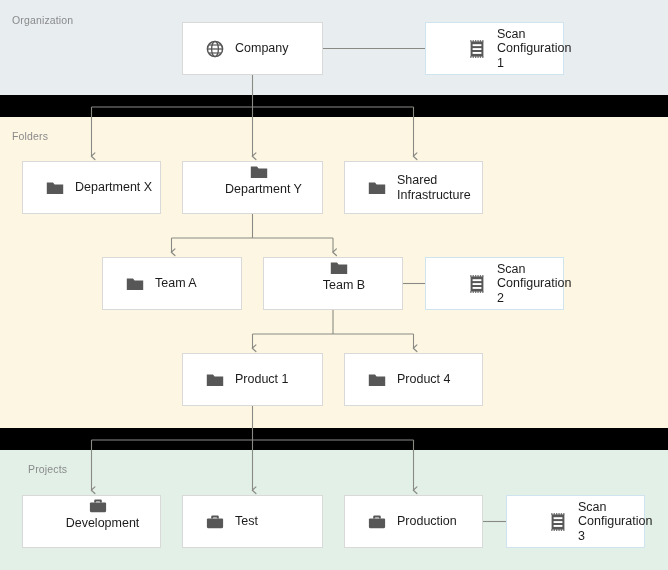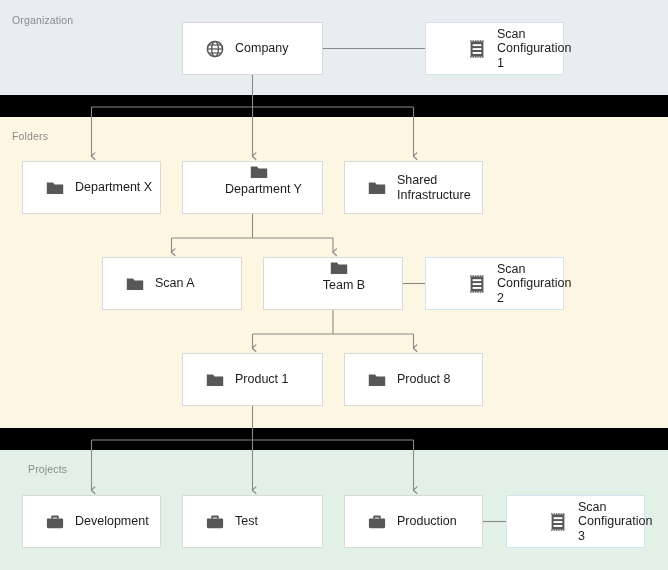--- a/index.html
+++ b/index.html
@@ -176,21 +176,21 @@
       <path d="M1.8,4.4 h6.2 l1.6,2.0 h8.6 v9.6 h-16.4 z" fill="#575757"></path>
     </svg>
     <span class="lbl">Shared
 Infrastructure</span>
   </div>
 
   <div class="node" style="left:102px;top:257px;width:140px;height:53px;">
     <svg class="ico" viewBox="0 0 20 20">
       <path d="M1.8,4.4 h6.2 l1.6,2.0 h8.6 v9.6 h-16.4 z" fill="#575757"></path>
     </svg>
-    <span class="lbl">Scan A</span>
+    <span class="lbl">Team A</span>
   </div>
 
   <div class="node" style="left:263px;top:257px;width:140px;height:53px;flex-direction:column;">
     <svg class="ico" viewBox="0 0 20 20">
       <path d="M1.8,4.4 h6.2 l1.6,2.0 h8.6 v9.6 h-16.4 z" fill="#575757"></path>
     </svg>
     <span class="lbl">Team B</span>
   </div>
 
   <div class="node scan" style="left:425px;top:257px;width:139px;height:53px;">
@@ -222,24 +222,24 @@
     <svg class="ico" viewBox="0 0 20 20">
       <path d="M1.8,4.4 h6.2 l1.6,2.0 h8.6 v9.6 h-16.4 z" fill="#575757"></path>
     </svg>
     <span class="lbl">Product 1</span>
   </div>
 
   <div class="node" style="left:344px;top:353px;width:139px;height:53px;">
     <svg class="ico" viewBox="0 0 20 20">
       <path d="M1.8,4.4 h6.2 l1.6,2.0 h8.6 v9.6 h-16.4 z" fill="#575757"></path>
     </svg>
-    <span class="lbl">Product 8</span>
-  </div>
-
-  <div class="node" style="left:22px;top:495px;width:139px;height:53px;">
+    <span class="lbl">Product 4</span>
+  </div>
+
+  <div class="node" style="left:22px;top:495px;width:139px;height:53px;flex-direction:column;">
     <svg class="ico" viewBox="0 0 20 20">
       <path d="M7.4,3.6 h5.2 a1.2,1.2 0 0 1 1.2,1.2 v1.6 h-1.9 v-1.0 h-3.8 v1.0 h-1.9 v-1.6 a1.2,1.2 0 0 1 1.2,-1.2 z" fill="#575757"></path>
       <rect x="1.9" y="6.4" width="16.2" height="9.8" rx="1.1" fill="#575757"></rect>
     </svg>
     <span class="lbl">Development</span>
   </div>
 
   <div class="node" style="left:182px;top:495px;width:141px;height:53px;">
     <svg class="ico" viewBox="0 0 20 20">
       <path d="M7.4,3.6 h5.2 a1.2,1.2 0 0 1 1.2,1.2 v1.6 h-1.9 v-1.0 h-3.8 v1.0 h-1.9 v-1.6 a1.2,1.2 0 0 1 1.2,-1.2 z" fill="#575757"></path>

